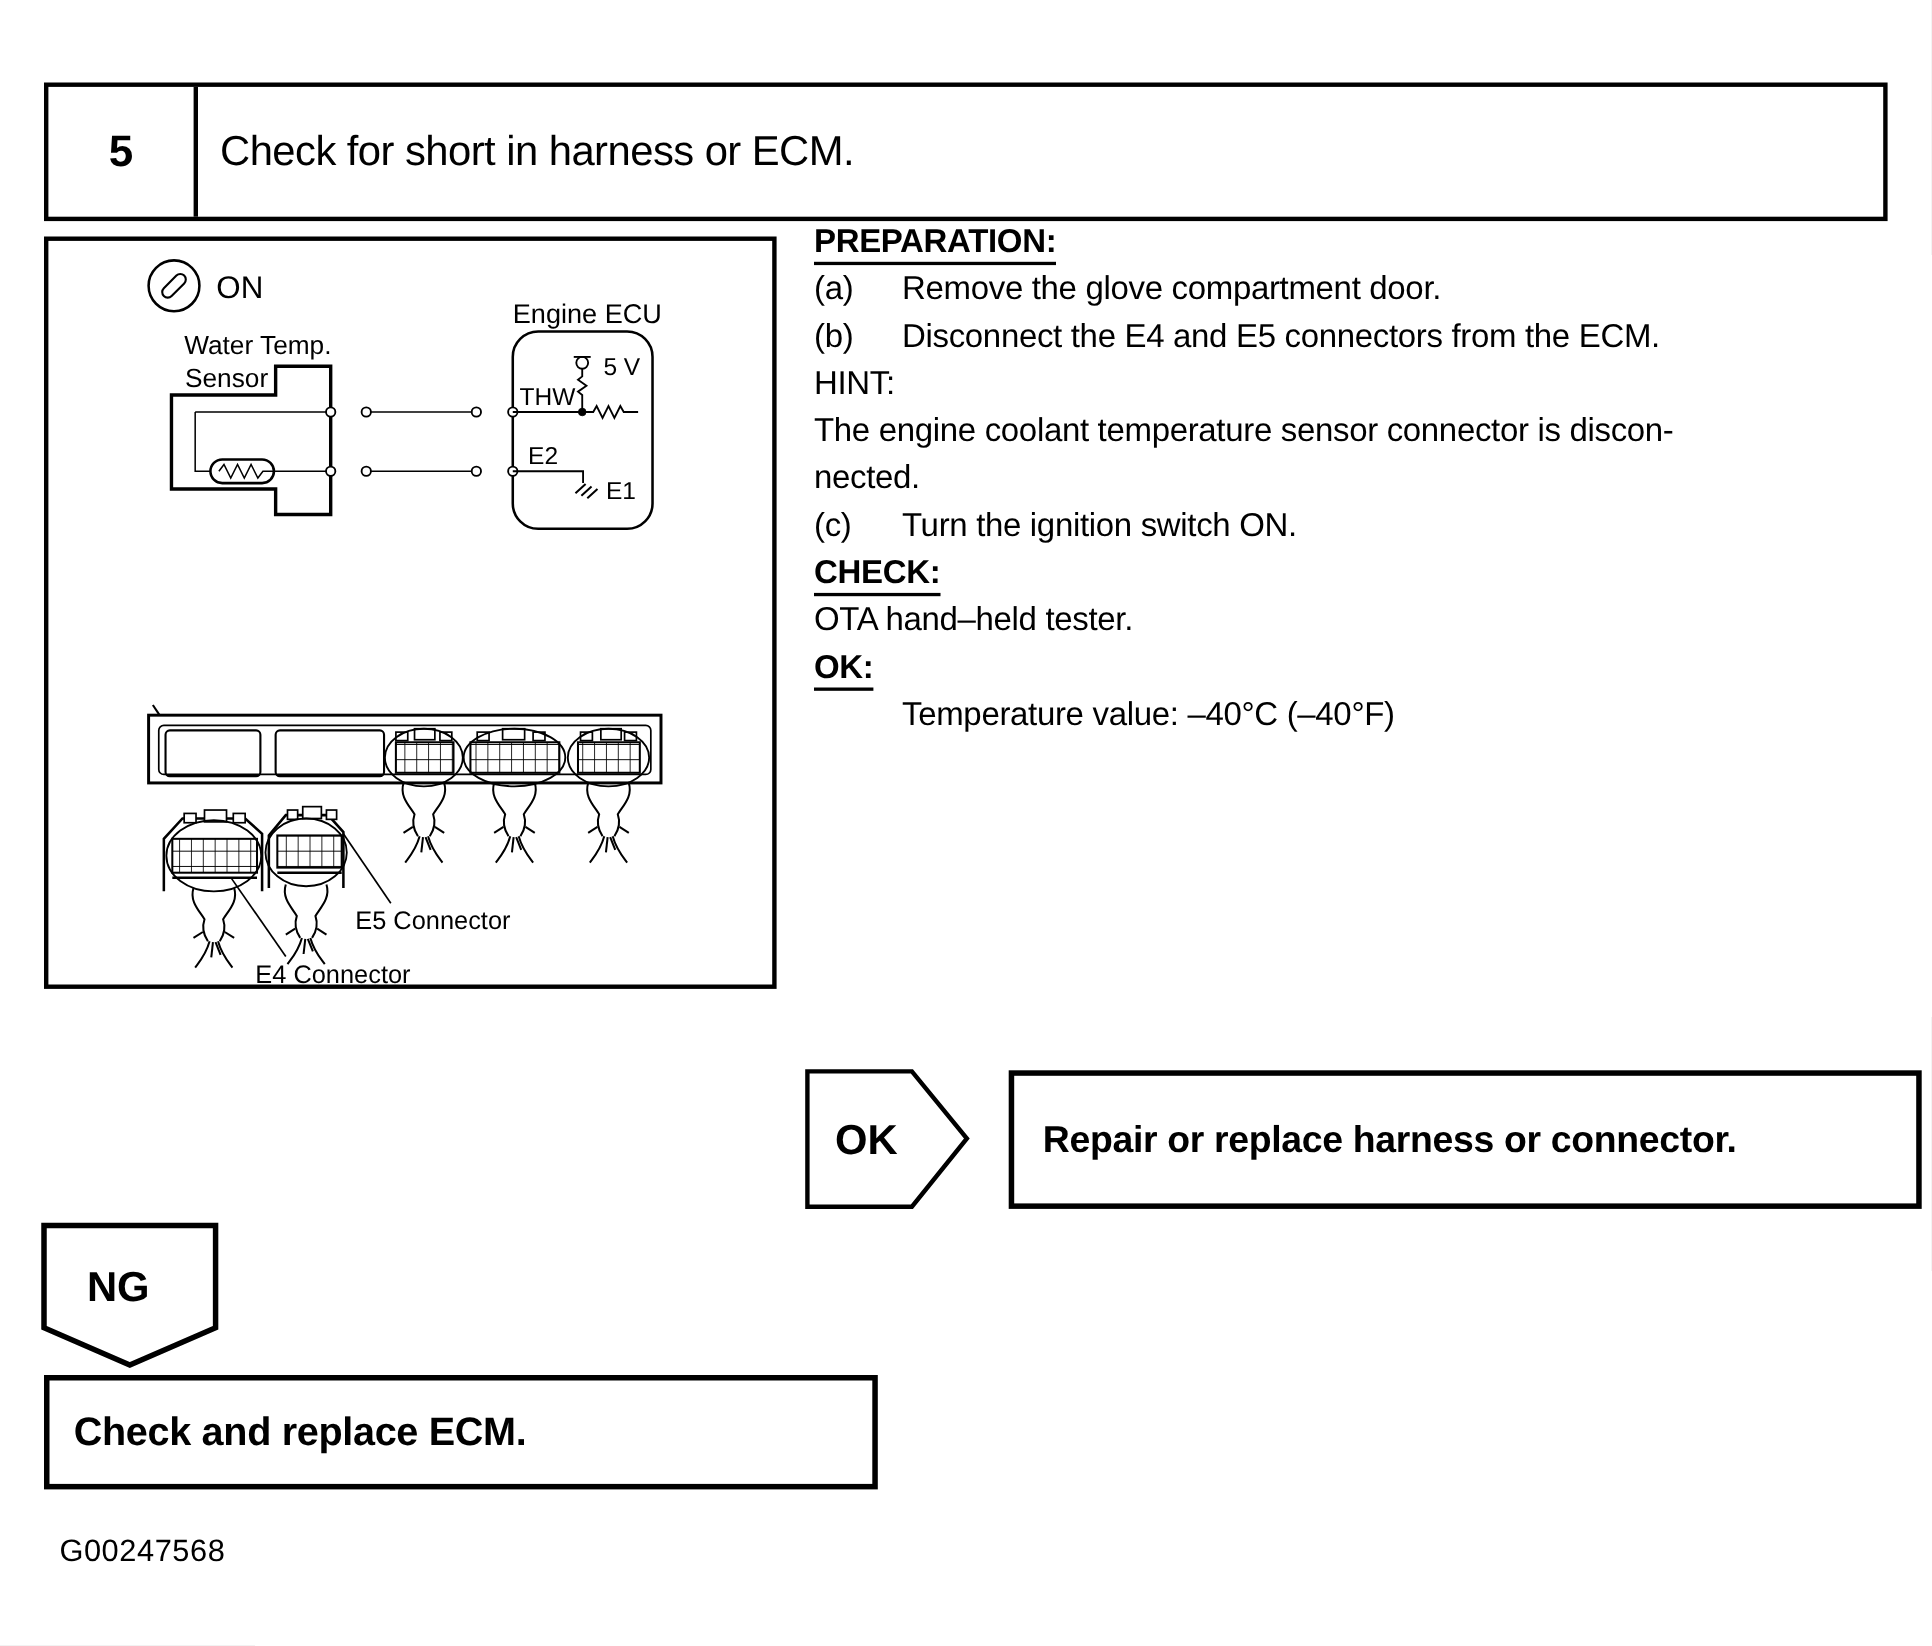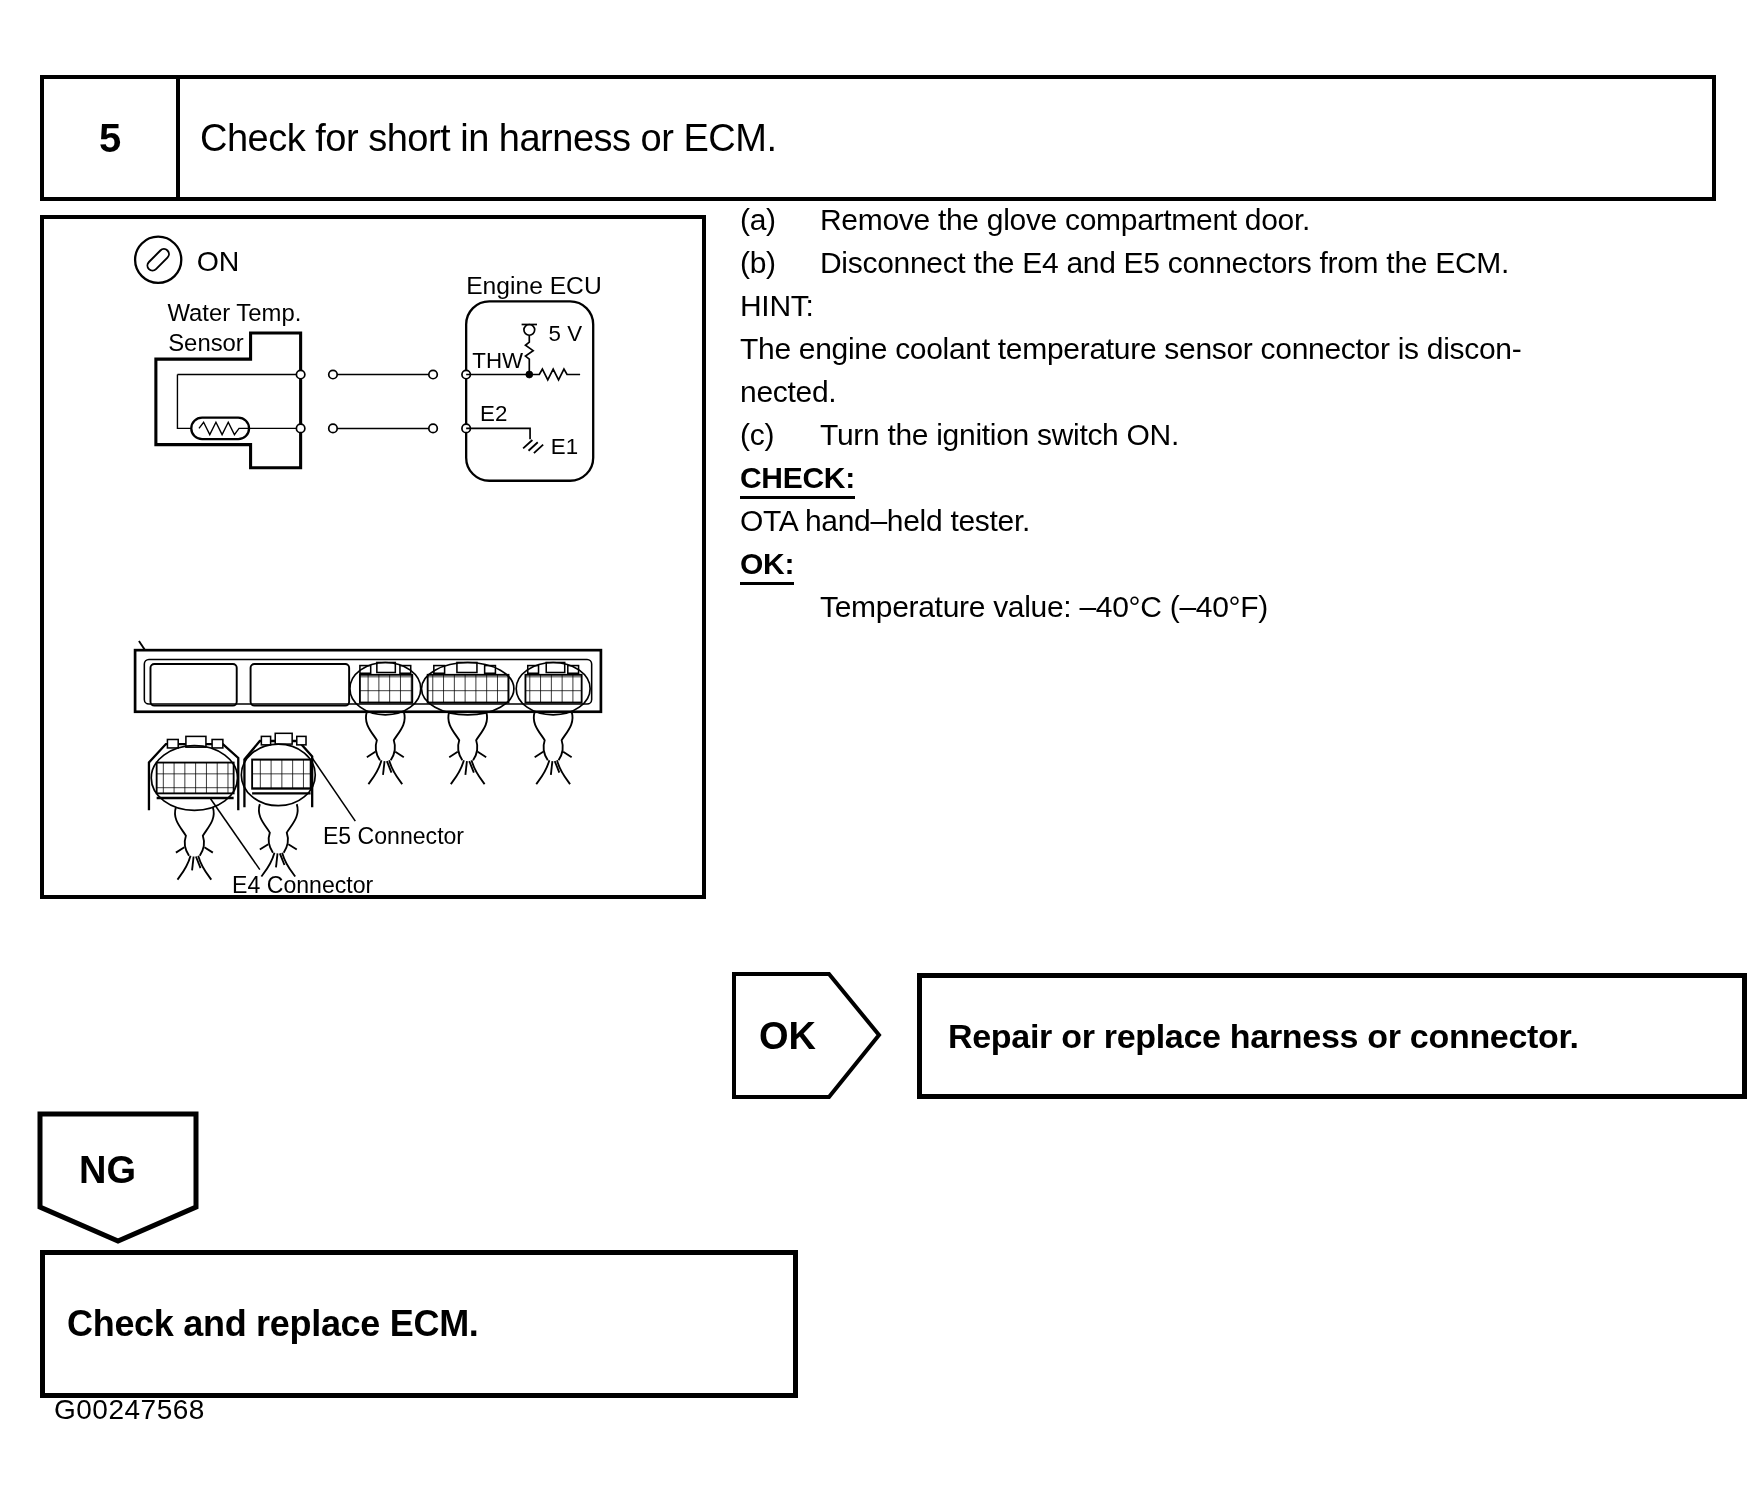--- a/index.html
+++ b/index.html
@@ -22,21 +22,21 @@
   .hd{font-weight:bold;}
   .ul{display:inline-block;border-bottom:3px solid #000;padding-bottom:2px;line-height:1.05;}
   .marker{display:inline-block;width:80px;}
   .ok-value{padding-left:80px;font-weight:normal;}
   
   .ok-arrow{position:absolute;left:731px;top:971px;width:152px;height:129px;}
   .action-box{left:888px;top:973px;width:830px;height:126px;border-width:5px;
         display:flex;align-items:center;padding-left:26px;font-size:34px;font-weight:bold;
         letter-spacing:-0.3px;margin-left:29px;}
   .ng-arrow{position:absolute;left:37px;top:1111px;width:162px;height:134px;}
-  .ng-action{left:40px;top:1250px;width:758px;height:148px;border-width:5px;
+  .ng-action{left:40px;top:1250px;width:758px;height:104px;border-width:5px;
         display:flex;align-items:center;padding-left:22px;font-size:36px;font-weight:bold;
         letter-spacing:-0.3px;}
   .figure-id{position:absolute;left:38px;top:1394px;font-size:28px;letter-spacing:0.5px;margin-left:16px;}
   svg text{font-family:"Liberation Sans",sans-serif;fill:#000;}
 </style>
 </head>
 <body>
 
 <div class="page">
 
@@ -168,20 +168,21 @@
       </g>
 
       <path d="M250,700 L306,782" stroke="#000" stroke-width="2"></path>
       <path d="M118,753 L182,845" stroke="#000" stroke-width="2"></path>
       <text x="264" y="812" font-size="30">E5 Connector</text>
       <text x="146" y="876" font-size="30">E4 Connector</text>
     </svg>
   </div>
 
   <div class="instr">
+    <div class="line"><span class="hd ul">PREPARATION:</span></div>
     <div class="line"><span class="marker">(a)</span><span>Remove the glove compartment door.</span></div>
     <div class="line"><span class="marker">(b)</span><span>Disconnect the E4 and E5 connectors from the ECM.</span></div>
     <div class="line"><span>HINT:</span></div>
     <div class="line"><span>The engine coolant temperature sensor connector is discon-</span></div>
     <div class="line"><span>nected.</span></div>
     <div class="line"><span class="marker">(c)</span><span>Turn the ignition switch ON.</span></div>
     <div class="line"><span class="hd ul">CHECK:</span></div>
     <div class="line"><span>OTA hand–held tester.</span></div>
     <div class="line"><span class="hd ul">OK:</span></div>
     <div class="line ok-value">Temperature value: –40°C (–40°F)</div>

